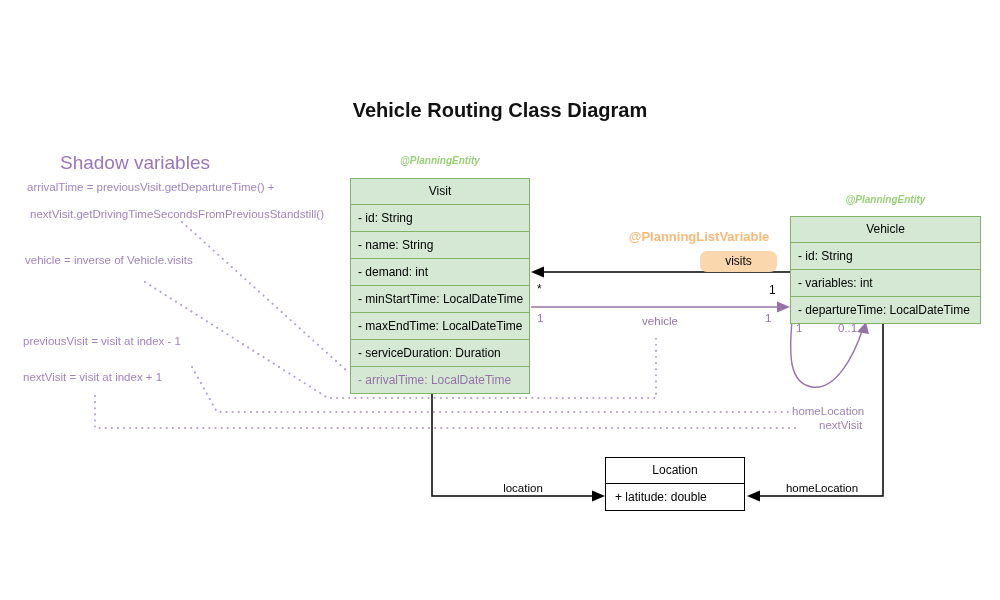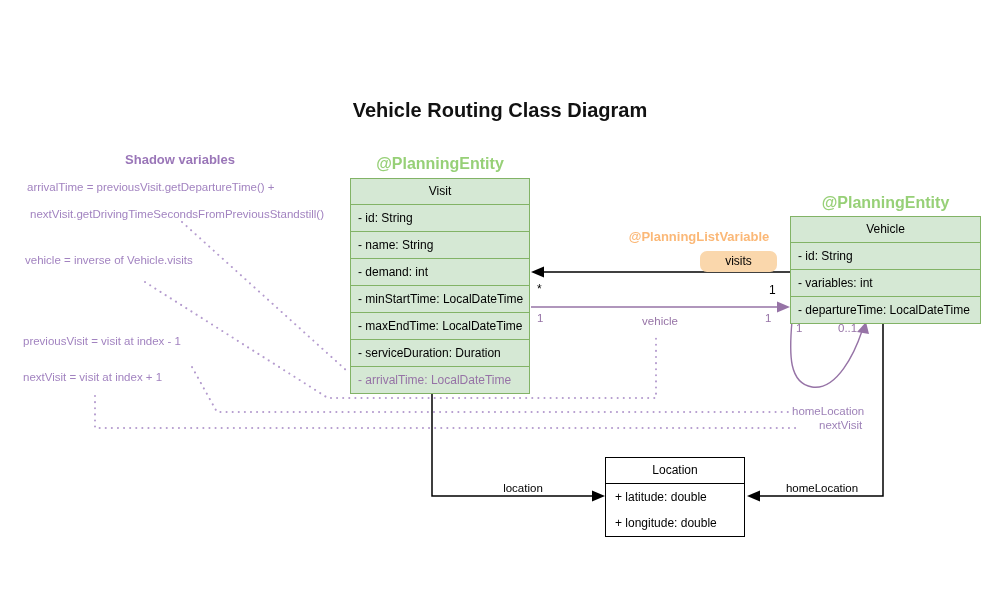--- a/index.html
+++ b/index.html
@@ -3,23 +3,23 @@
 <meta charset="utf-8">
 <style>
   html,body{margin:0;padding:0;background:#fff;}
   #canvas{
     position:relative;width:1000px;height:600px;background:#ffffff;overflow:hidden;
     font-family:"Liberation Sans","DejaVu Sans",sans-serif;color:#000;
   }
   #canvas svg{position:absolute;left:0;top:0;}
   .abs{position:absolute;white-space:nowrap;}
   .title{width:1000px;text-align:center;font-size:20px;font-weight:bold;color:#111;}
-  .shadow-h{width:240px;text-align:center;font-size:13px;font-weight:bold;color:#9a76b8;}
+  .shadow-h{width:240px;font-size:19px;font-weight:normal;color:#9a76b8;}
   .note{font-size:11.5px;color:#a283c0;}
-  .entity-ann{text-align:center;font-size:16px;font-weight:bold;color:#97d077;}
+  .entity-ann{text-align:center;font-size:10px;font-weight:bold;color:#97d077;font-style:italic;}
   .listvar-ann{text-align:center;font-size:13px;font-weight:bold;color:#fbb877;}
   .badge{width:77px;height:21px;line-height:21px;text-align:center;font-size:12px;
          background:#fad7ac;border-radius:7px;color:#000;}
   .uml{position:absolute;box-sizing:border-box;}
   .uml .hdr{height:25px;line-height:25px;text-align:center;font-size:12px;}
   .uml .row{height:26px;line-height:26px;font-size:12px;padding-left:7px;}
   .green{background:#d5e8d4;border:1px solid #82b366;}
   .green .row{border-top:1px solid #82b366;}
   .shadow-attr{color:#9673a6;}
   .plain{background:#ffffff;border:1px solid #000;}
@@ -102,16 +102,15 @@
   <div class="abs mult-p" style="left:838px;top:322px;">0..1</div>
   <div class="abs chain-label" style="left:792px;top:405px;">homeLocation</div>
   <div class="abs chain-label" style="left:803px;top:419px;padding-left:16px;">nextVisit</div>
 
   <div class="abs assoc-label-b" style="left:483px;top:482px;width:80px;">location</div>
   <div class="abs assoc-label-b" style="left:772px;top:482px;width:100px;">homeLocation</div>
 
   <div class="uml plain" style="left:605px;top:457px;width:140px;">
     <div class="hdr">Location</div>
     <div class="row">+ latitude: double</div>
-    <div class="row">+ longitude: double</div>
   </div>
 
 </div>
 
 </body></html>

